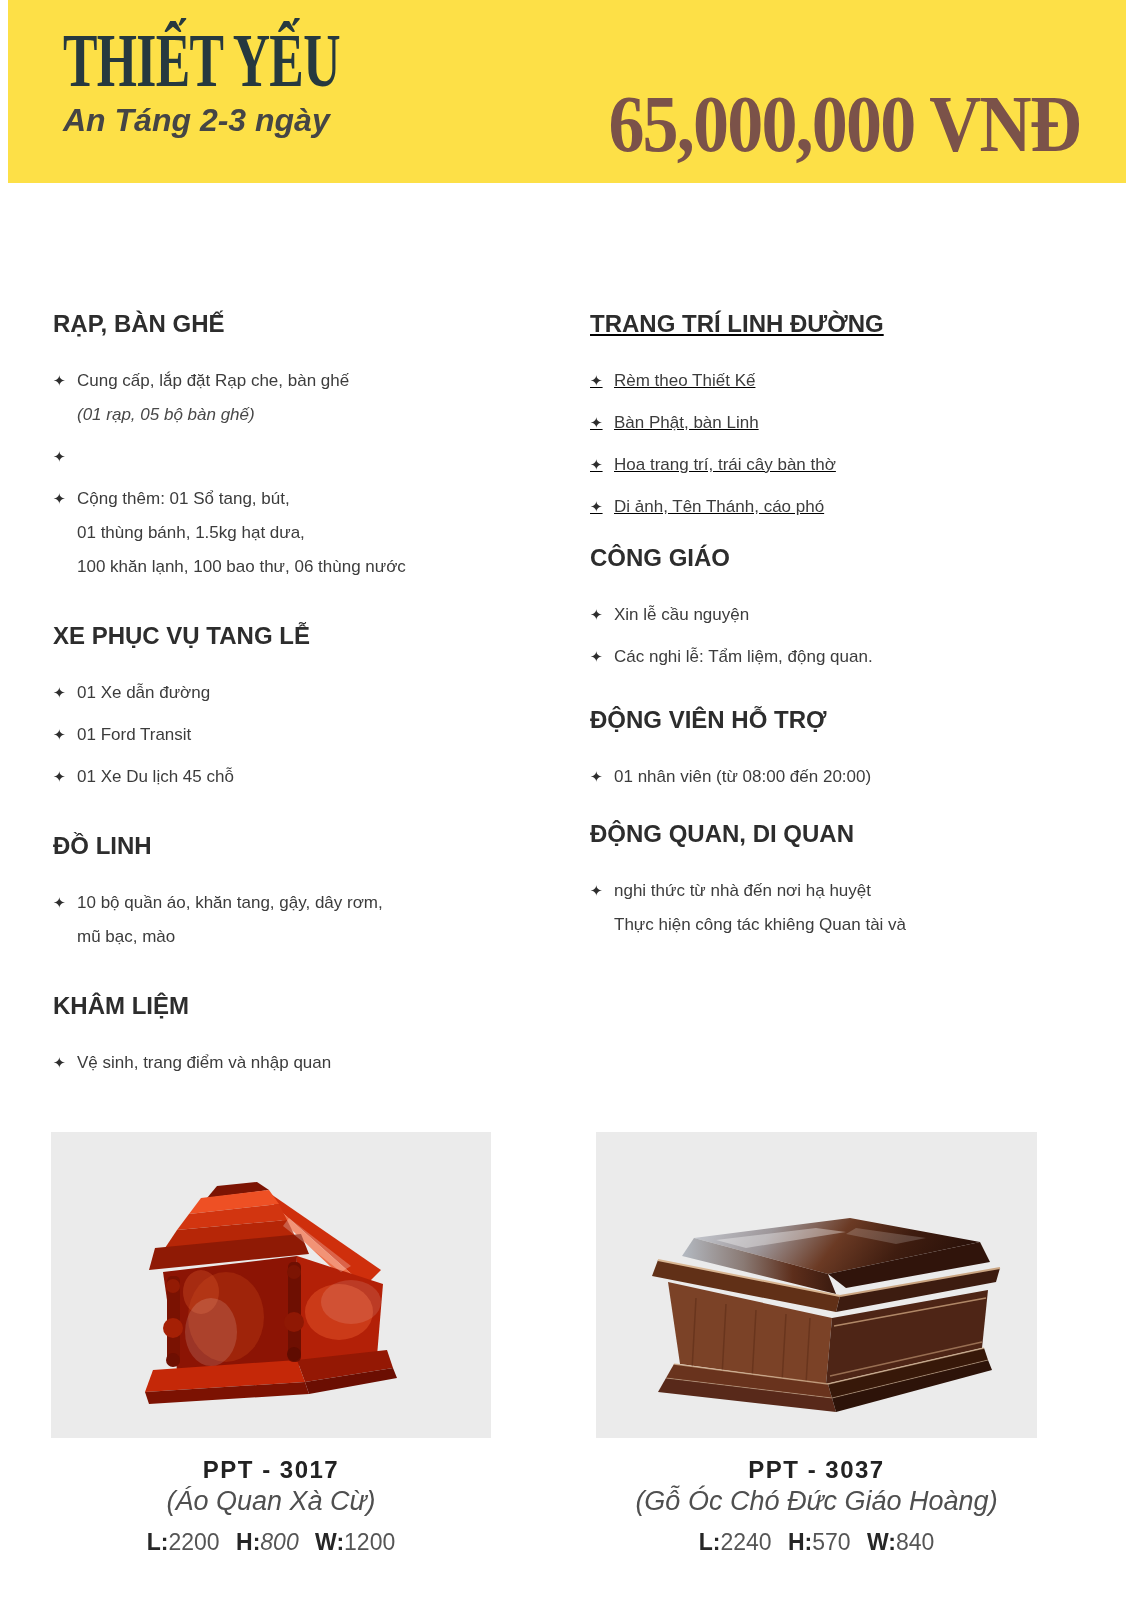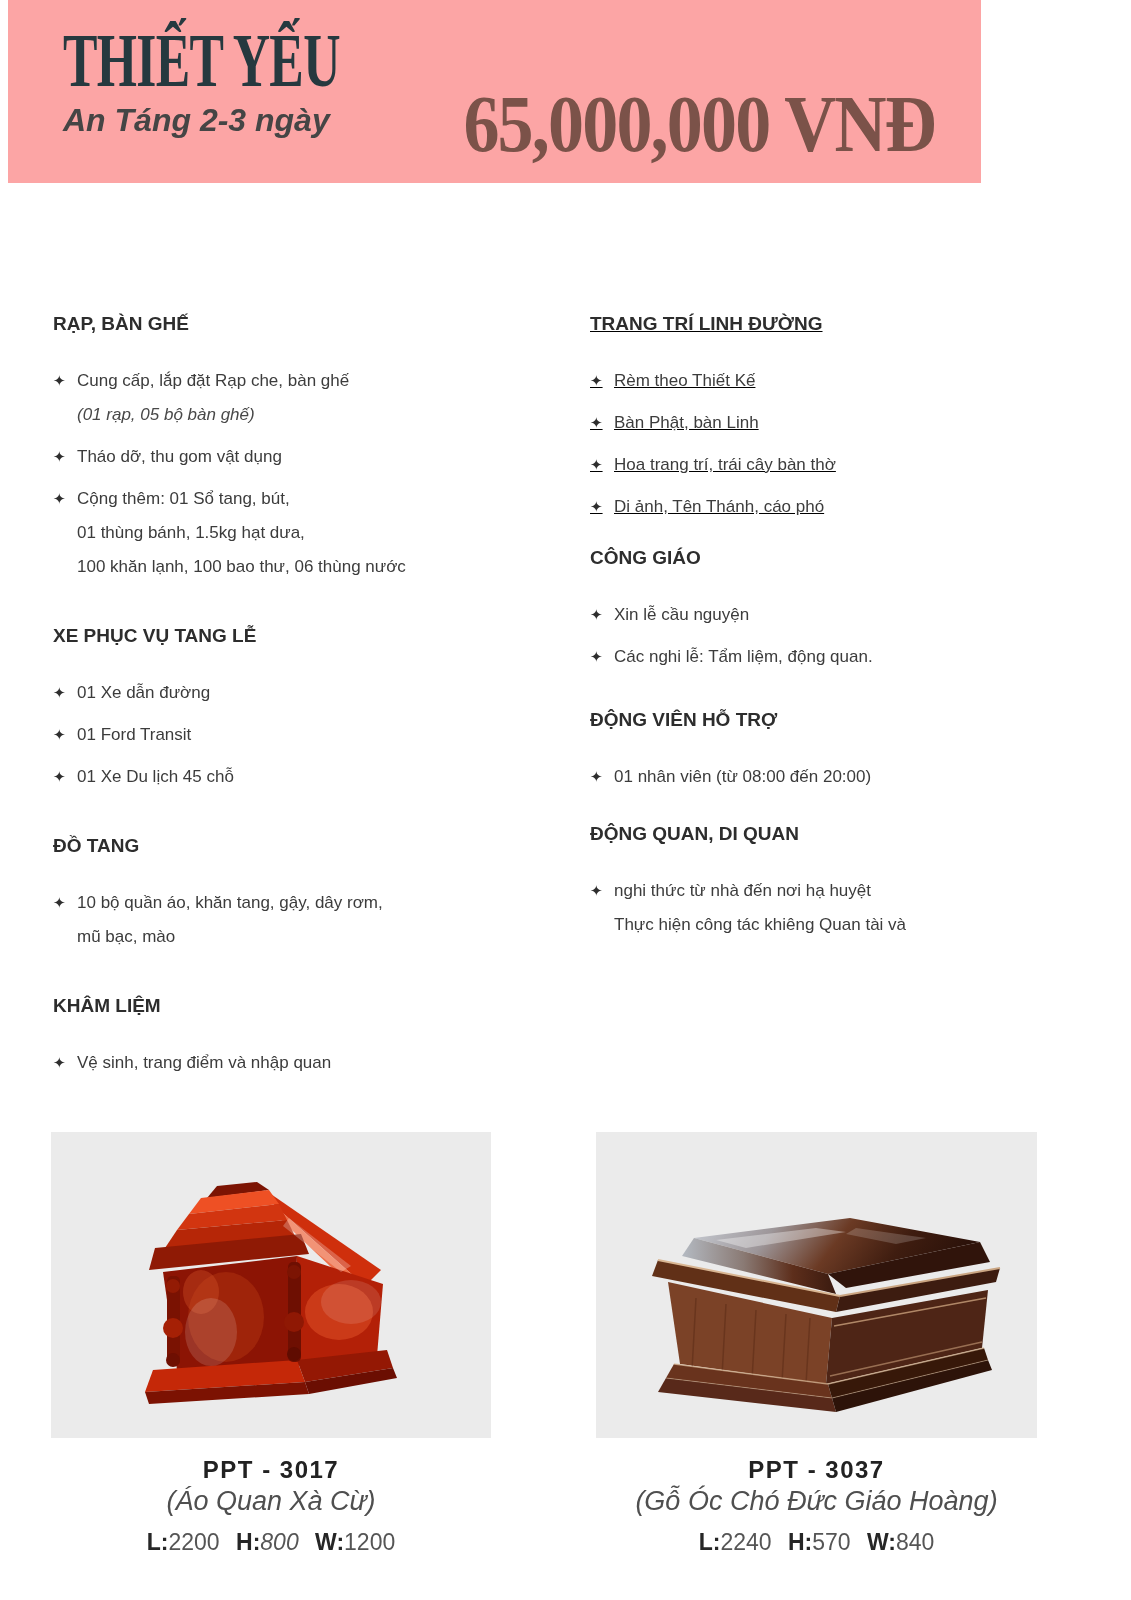--- a/index.html
+++ b/index.html
@@ -1,34 +1,34 @@
 <!DOCTYPE html>
 <html><head>
 <meta charset="utf-8">
 <style>
   html,body{margin:0;padding:0;background:#ffffff;}
   .page{position:relative;width:1131px;height:1600px;background:#ffffff;overflow:hidden;
         font-family:"Liberation Sans",sans-serif;}
 
   
-  .header-band{position:absolute;left:8px;top:0;width:973px;height:183px;background:#fca5a5;}
+  .header-band{position:absolute;left:8px;top:0;width:1118px;height:183px;background:#fde047;}
   .brand{position:absolute;left:55px;top:22px;}
   .brand-title{display:inline-block;font-family:"Liberation Serif",serif;font-weight:bold;
         font-size:76px;line-height:1.0;color:#26393f;letter-spacing:-1px;
         transform:scaleX(0.68);transform-origin:left center;white-space:nowrap;}
   .brand-sub{font-size:32px;font-weight:bold;font-style:italic;color:#454545;margin-top:4px;white-space:nowrap;}
   .price{position:absolute;right:46px;top:84px;font-family:"Liberation Serif",serif;font-weight:bold;
         font-size:80px;line-height:1;color:#7b5249;letter-spacing:-2px;white-space:nowrap;
         transform:scaleX(0.9);transform-origin:right center;}
 
   
   .col{position:absolute;top:308px;}
   .col-left{left:53px;width:520px;}
   .col-right{left:590px;width:500px;}
-  .section h2{font-size:19px;line-height:32px;font-weight:bold;color:#2d2d2d;margin:0 0 24px 0;white-space:nowrap;}
+  .section h2{font-size:24px;line-height:32px;font-weight:bold;color:#2d2d2d;margin:0 0 24px 0;white-space:nowrap;}
   .items{display:flex;flex-direction:column;gap:8px;margin:0 0 0 0;}
   .item{display:flex;}
   .marker{flex:0 0 24px;width:24px;font-size:15px;line-height:34px;color:#2e2e2e;}
   .item-text{font-size:17px;line-height:34px;color:#3c3c3c;}
   .line{white-space:nowrap;}
   .line.italic{font-style:italic;color:#484848;}
   .mb36{margin-bottom:36px;} .mb50{margin-bottom:50px;} .mb18{margin-bottom:18px;text-decoration:underline;}
   .mb30{margin-bottom:30px;} .mb24{margin-bottom:24px;}
 
   
@@ -66,23 +66,20 @@
       <div class="items">
         <div class="item">
           <span class="marker">✦</span>
           <div class="item-text">
             <div class="line">Cung cấp, lắp đặt Rạp che, bàn ghế</div>
             <div class="line italic">(01 rạp, 05 bộ bàn ghế)</div>
           </div>
         </div>
         <div class="item">
           <span class="marker">✦</span>
-          <div class="item-text">
-            <div class="line">Tháo dỡ, thu gom vật dụng</div>
-          </div>
         </div>
         <div class="item">
           <span class="marker">✦</span>
           <div class="item-text">
             <div class="line">Cộng thêm: 01 Sổ tang, bút,</div>
             <div class="line">01 thùng bánh, 1.5kg hạt dưa,</div>
             <div class="line">100 khăn lạnh, 100 bao thư, 06 thùng nước</div>
           </div>
         </div>
       </div>
@@ -106,21 +103,21 @@
         <div class="item">
           <span class="marker">✦</span>
           <div class="item-text">
               <div class="line">01 Xe Du lịch 45 chỗ</div>
             </div>
         </div>
       </div>
     </div>
 
     <div class="section mb36">
-      <h2>ĐỒ TANG</h2>
+      <h2>ĐỒ LINH</h2>
       <div class="items">
         <div class="item">
           <span class="marker">✦</span>
           <div class="item-text">
             <div class="line">10 bộ quần áo, khăn tang, gậy, dây rơm,</div>
             <div class="line">mũ bạc, mào</div>
           </div>
         </div>
       </div>
     </div>

